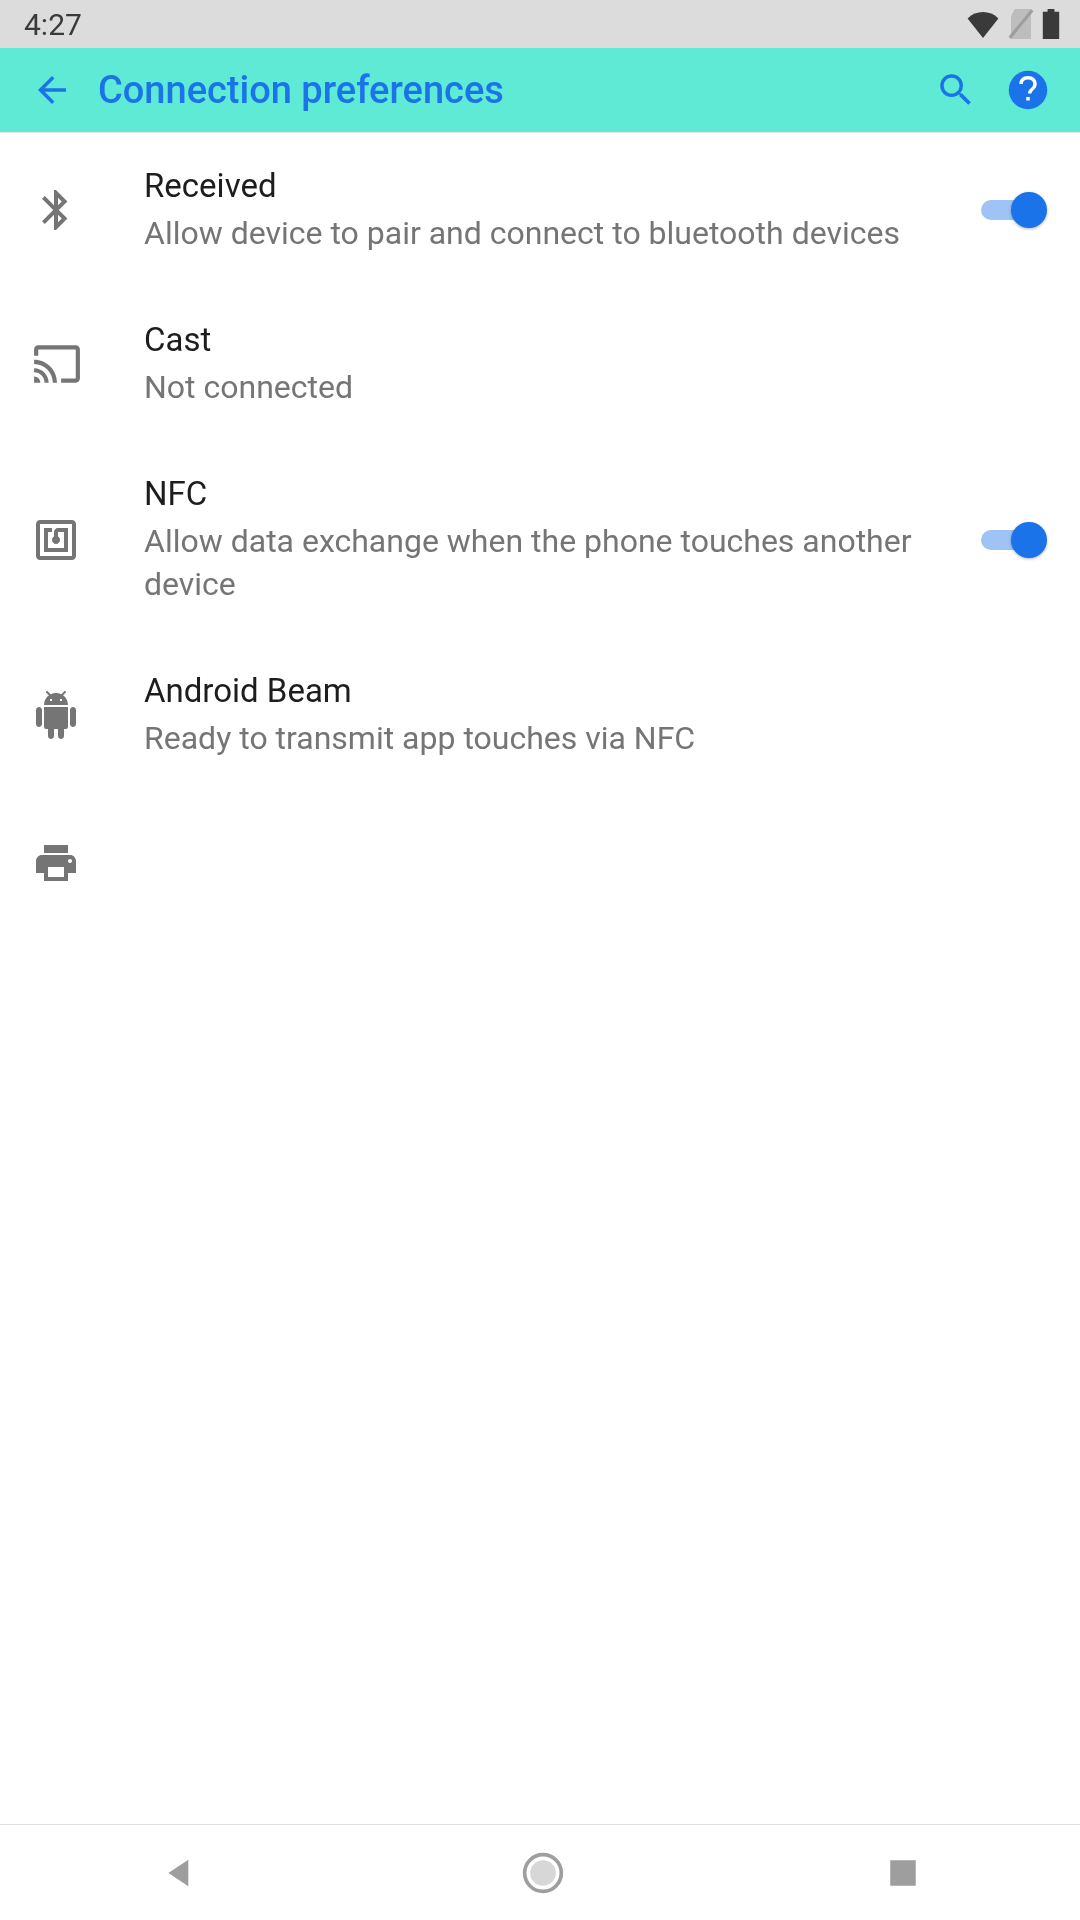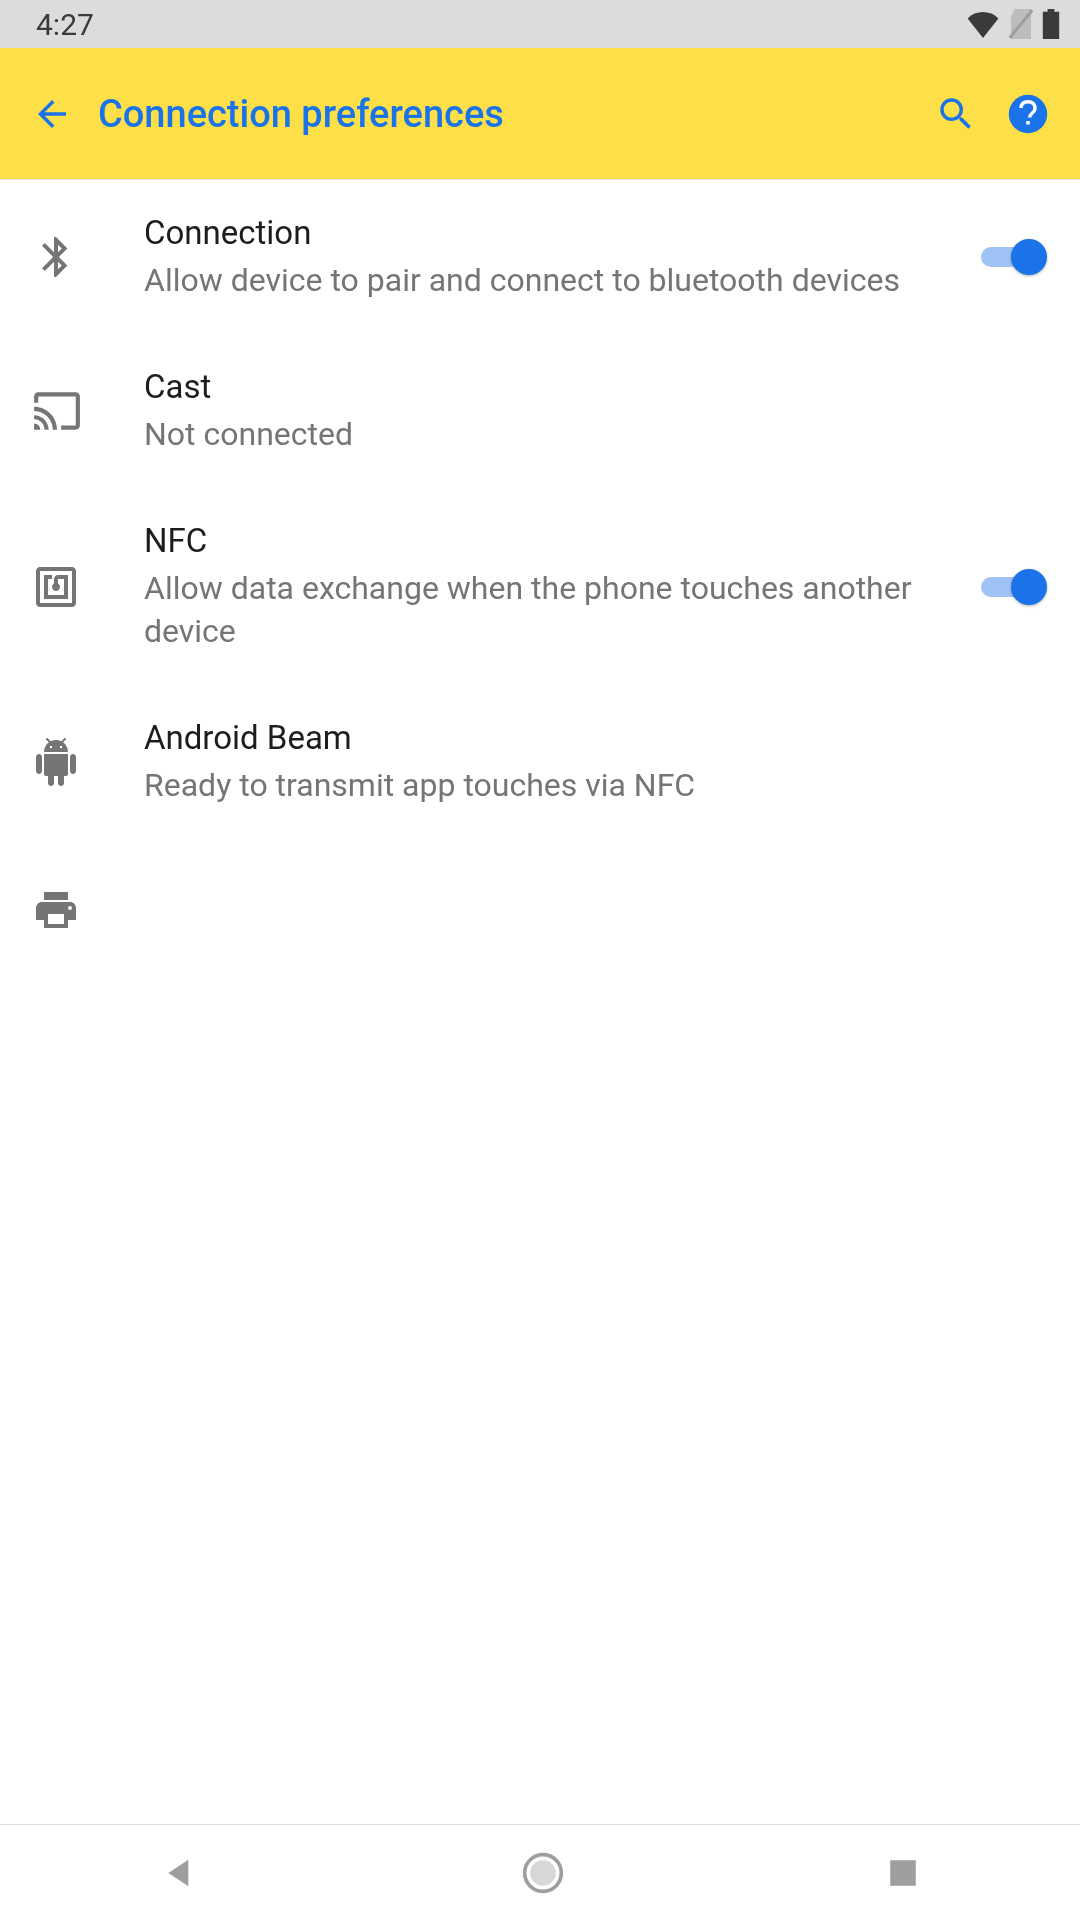--- a/index.html
+++ b/index.html
@@ -6,27 +6,27 @@
   html, body { width: 1080px; height: 1920px; font-family: Roboto, 'Segoe U, Arial, sans-serif'; background: #fff; overflow: hidden; }
   
   .status-bar {
     height: 48px;
     background: #dcdcdc;
     display: flex;
     align-items: center;
     justify-content: space-between;
     padding: 0 20px 0 24px;
   }
-  .status-time { font-size: 30px; color: #3a3a3a; font-weight: 400; margin-left: 12px; }
+  .status-time { font-size: 30px; color: #3a3a3a; font-weight: 400; }
   .status-icons { display: flex; align-items: center; gap: 8px; }
   .status-icons svg { display: block; }
   
   .app-bar {
-    height: 132px;
-    background: #fde047;
+    height: 85px;
+    background: #5eead4;
     display: flex;
     align-items: center;
     padding: 0 16px;
     border-bottom: 1px solid #e6e6e6;
   }
   .app-bar .back { width: 72px; display: flex; justify-content: center; align-items: center; }
   .app-bar .title { flex: 1; font-size: 38px; font-weight: 500; color: #1a73e8; padding-left: 10px; }
   .app-bar .action { width: 72px; display: flex; justify-content: center; align-items: center; }
   
   .content { background: #fff; }
@@ -130,21 +130,21 @@
 
 <div class="content">
 
   <div class="setting-row">
     <div class="setting-icon">
       <svg width="48" height="48" viewBox="0 0 24 24">
           <path d="M17.71 7.71L12 2h-1v7.59L6.41 5 5 6.41 10.59 12 5 17.59 6.41 19 11 14.41V22h1l5.71-5.71L13.41 12l4.3-4.29zM13 5.83l1.88 1.88L13 9.59V5.83zm1.88 10.46L13 18.17v-3.76l1.88 1.88z" fill="#757575"></path>
         </svg>
     </div>
     <div class="setting-text">
-      <div class="setting-title">Connection</div>
+      <div class="setting-title">Received</div>
       <div class="setting-sub">Allow device to pair and connect to bluetooth devices</div>
     </div>
     <div class="setting-switch">
       <div class="switch">
         <div class="switch-track"></div>
           <div class="switch-thumb"></div>
       </div>
     </div>
   </div>
 

